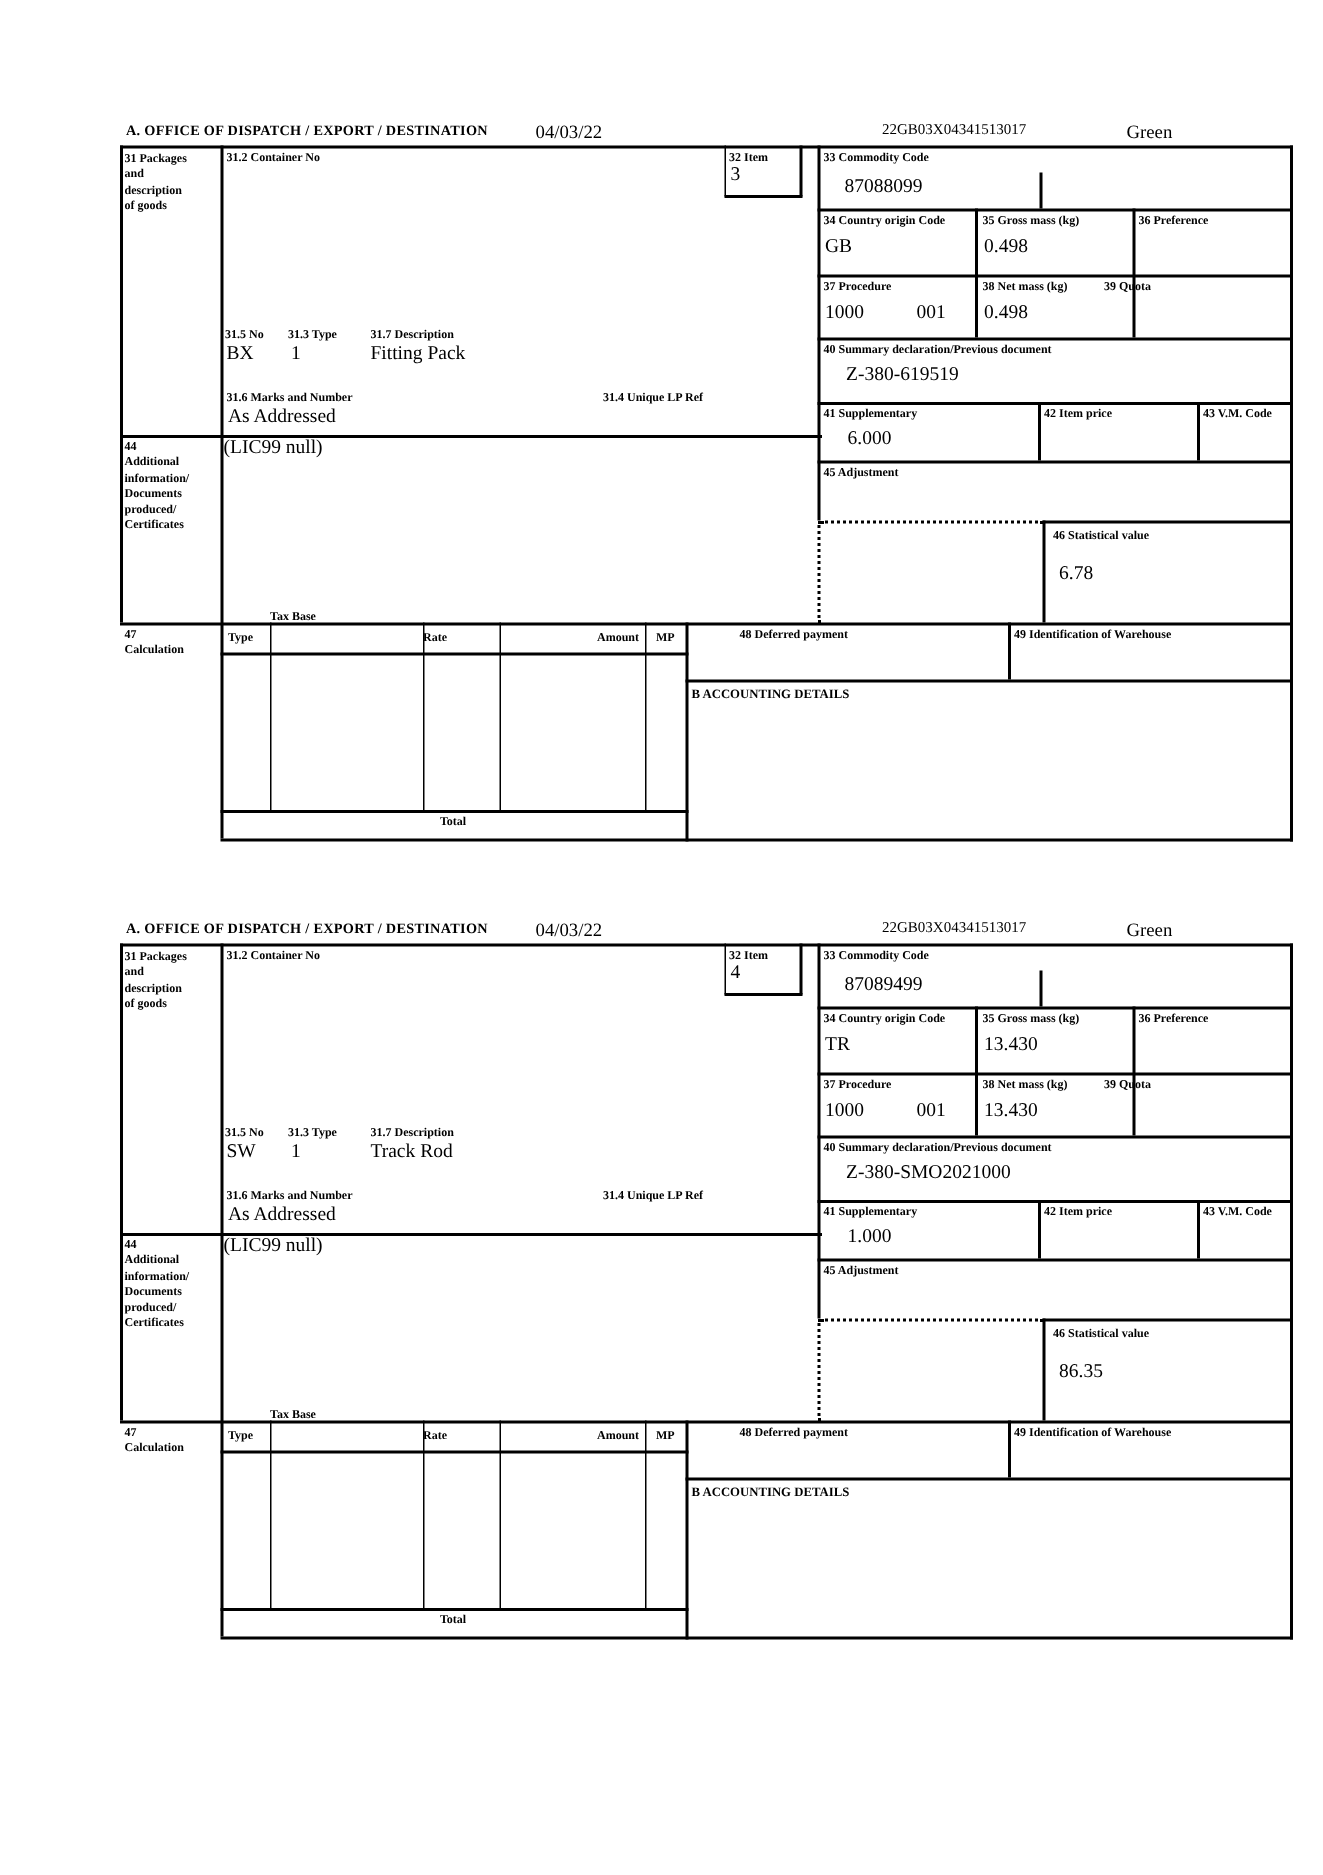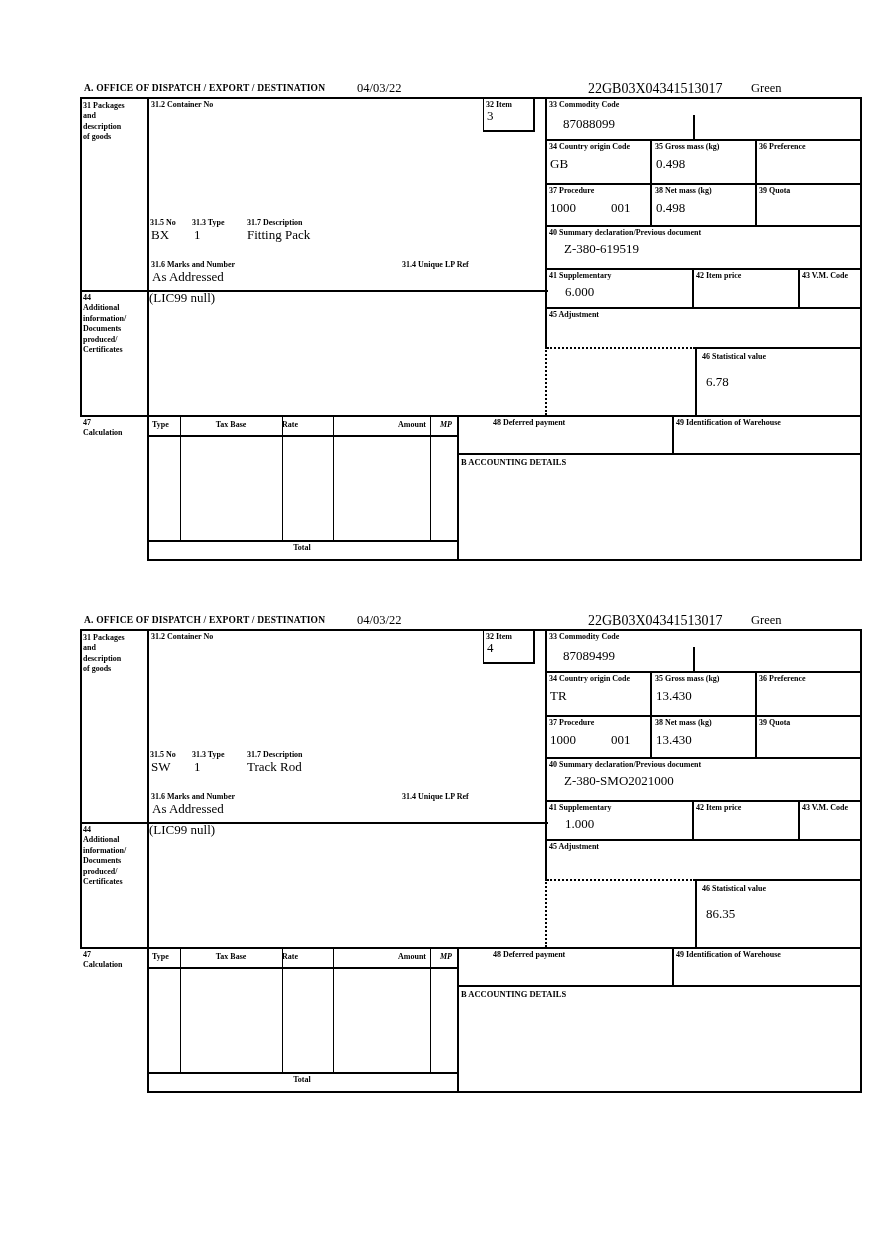--- a/index.html
+++ b/index.html
@@ -44,40 +44,40 @@
   .ln-tb{left:67px;top:460px;width:312px;height:2px;}
   .ln-v592{left:592px;top:335px;width:2px;height:38px;}
   .ln-h373{left:377px;top:373px;width:405px;height:2px;}
 
   
   .lbl{position:absolute;font-size:8px;font-weight:bold;line-height:1.3;white-space:nowrap;}
   .ml{white-space:pre-line;}
   .val{position:absolute;font-size:13px;line-height:1.1;white-space:nowrap;}
   .hdr-title{position:absolute;left:4px;top:3px;font-size:9.5px;font-weight:bold;letter-spacing:.2px;}
   .hdr-date{position:absolute;left:277px;top:1px;font-size:12.5px;}
-  .hdr-ref{position:absolute;left:508px;top:1px;font-size:14px;}
+  .hdr-ref{position:absolute;left:508px;top:1px;font-size:10px;}
   .hdr-status{position:absolute;left:655px;top:1px;font-size:12.5px;margin-left:16px;}
 
   .lb-31{left:3px;top:21px;width:62px;}
   .lb-312{left:71px;top:20px;}
   .lb-32{left:406px;top:20px;}
   .v-item{left:407px;top:29px;}
   .lb-33{left:469px;top:20px;}
   .v-comm{left:483px;top:37px;}
   .lb-34{left:469px;top:62px;}
   .v-origin{left:470px;top:77px;}
   .lb-35{left:575px;top:62px;}
   .v-gross{left:576px;top:77px;}
   .lb-36{left:679px;top:62px;}
   .lb-37{left:469px;top:106px;}
   .v-proc1{left:470px;top:121px;}
   .v-proc2{left:531px;top:121px;}
   .lb-38{left:575px;top:106px;}
   .v-net{left:576px;top:121px;}
-  .lb-39{left:679px;top:106px;}
+  .lb-39{left:656px;top:106px;}
   .lb-40{left:469px;top:148px;}
   .v-summary{left:484px;top:162px;}
   .lb-41{left:469px;top:191px;}
   .v-suppl{left:485px;top:205px;}
   .lb-42{left:616px;top:191px;}
   .lb-43{left:722px;top:191px;text-align:right;}
   .lb-45{left:469px;top:230px;}
   .lb-46{left:622px;top:272px;}
   .v-stat{left:626px;top:295px;}
   .lb-315{left:70px;top:138px;}
@@ -86,24 +86,24 @@
   .v-pkgno{left:71px;top:148px;}
   .v-pkgtype{left:114px;top:148px;}
   .v-desc{left:167px;top:148px;}
   .lb-316{left:71px;top:180px;}
   .v-marks{left:72px;top:190px;}
   .lb-314{left:322px;top:180px;}
   .lb-44{left:3px;top:213px;width:62px;}
   .v-addl{left:69px;top:211px;}
   .lb-47{left:3px;top:338px;}
   .th-type{left:72px;top:340px;}
-  .th-taxbase{left:100px;top:340px;width:102px;text-align:center;}
+  .th-taxbase{left:100px;top:326px;width:102px;}
   .th-rate{left:202px;top:340px;width:47px;text-align:left;}
   .th-amount{left:253px;top:340px;width:93px;text-align:right;}
-  .th-mp{left:360px;top:340px;width:27px;text-align:left;font-style:italic;}
+  .th-mp{left:350px;top:340px;width:27px;text-align:center;}
   .th-total{left:67px;top:463px;width:310px;text-align:center;}
   .lb-48{left:381px;top:338px;margin-left:32px;}
   .lb-49{left:596px;top:338px;}
   .lb-b{left:381px;top:377px;font-size:8.5px;}
 </style>
 </head>
 <body>
 
 <div id="page">
 

